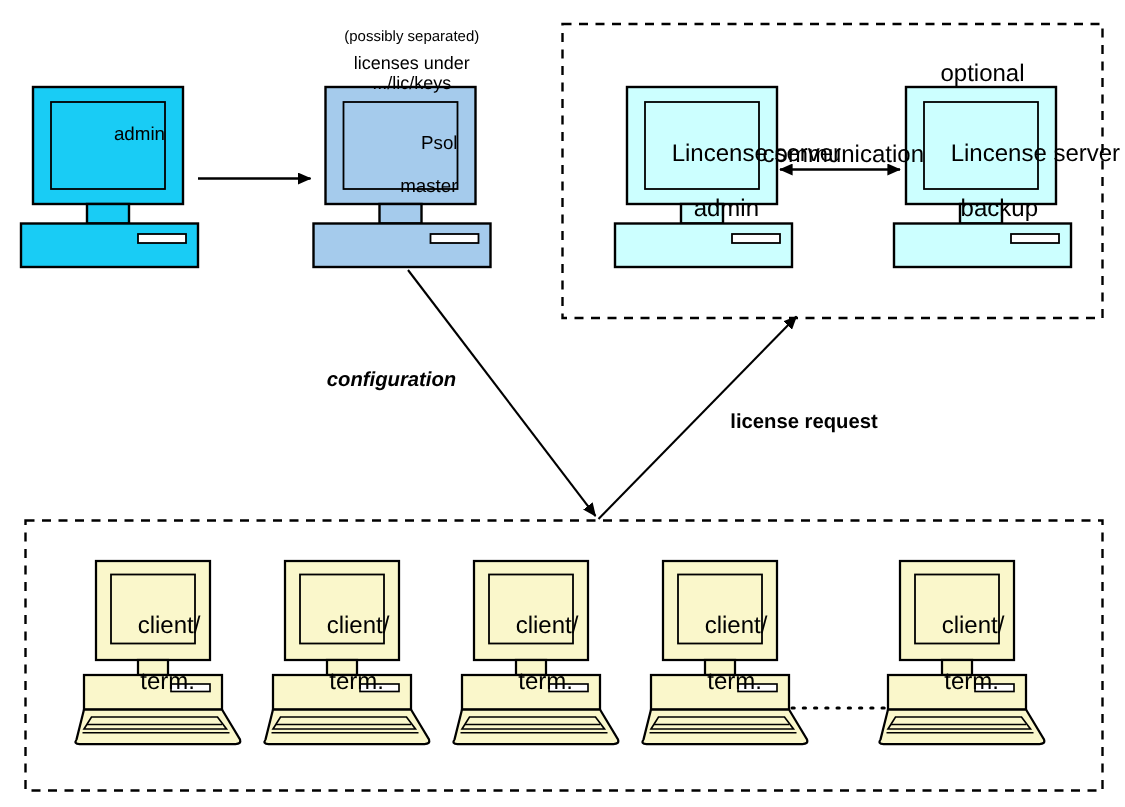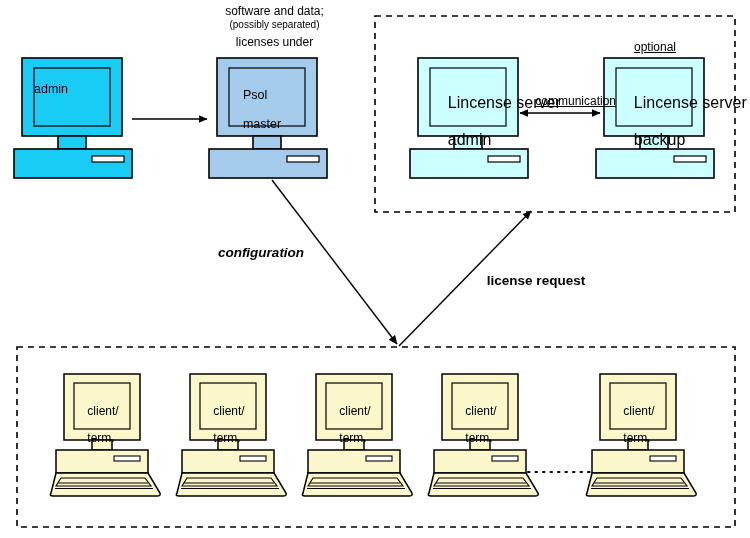--- a/index.html
+++ b/index.html
@@ -35,36 +35,35 @@
     font-size: 12px;
   }
   .cap-small {
     font-size: 10px;
   }
   .cap-bold {
     font-weight: bold;
     font-size: 13.5px;
   }
   .cap-plain {
-    font-size: 12px;
-    text-decoration: underline;
+    font-size: 16px;
   }
   .scr-label {
     position: absolute;
     white-space: pre;
-    text-align: left;
+    text-align: right;
     color: #000000;
     line-height: 1.15;
     pointer-events: none;
   }
   .scr-label.big {
     font-size: 12.5px;
   }
   .scr-label.client {
-    font-size: 12px;
+    font-size: 16px;
   }
 </style>
 </head>
 <body>
 
 <div id="diagram-root">
 
   <svg id="diagram-svg" viewBox="0 0 750 538">
     <defs>
       <marker id="arrowhead" markerWidth="9" markerHeight="8" refX="8.4" refY="4" orient="auto" markerUnits="userSpaceOnUse">
@@ -179,23 +178,23 @@
   </div>
   <div class="scr-label client" style="left:452px; top:391px; width:56px;">
     <span>client/</span><br>
     <span>term.</span>
   </div>
   <div class="scr-label client" style="left:610px; top:391px; width:56px;">
     <span>client/</span><br>
     <span>term.</span>
   </div>
 
-  <div class="dia-label cap-top" style="left:202px; top:5px; width:145px;">software and data;</div>
   <div class="dia-label cap-small" style="left:202px; top:19px; width:145px;">(possibly separated)</div>
   <div class="dia-label cap-top" style="left:202px; top:36px; width:145px;">licenses under</div>
+  <div class="dia-label cap-top" style="left:202px; top:49px; width:145px;">.../lic/keys</div>
 
   <div class="dia-label cap-plain" style="left:600px; top:41px; width:110px;">optional</div>
 
   <div class="dia-label cap-plain" style="left:504px; top:95px; width:112px;text-align:right;">communication</div>
 
   <div class="dia-label cap-bold" style="left:196px; top:245px; width:130px;font-style:italic;">configuration</div>
 
   <div class="dia-label cap-bold" style="left:466px; top:273px; width:140px;">license request</div>
 
 </div>

